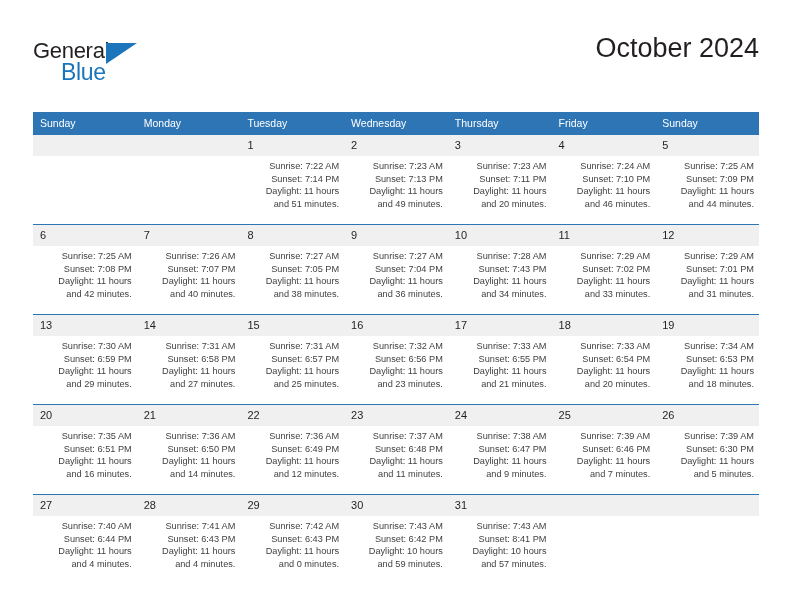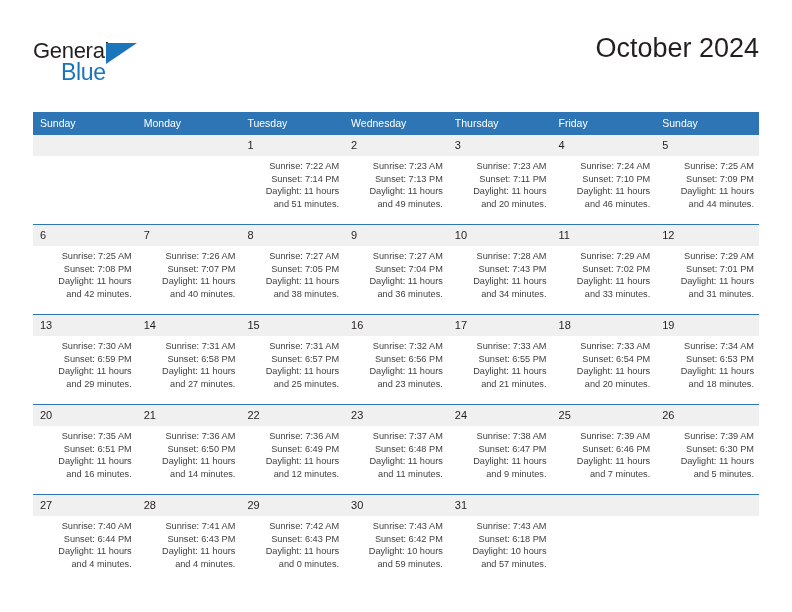--- a/index.html
+++ b/index.html
@@ -437,21 +437,21 @@
             <div>Sunrise: 7:43 AM</div>
             <div>Sunset: 6:42 PM</div>
             <div>Daylight: 10 hours</div>
             <div>and 59 minutes.</div>
           </div>
         </td>
         <td>
           <div class="daynum">31</div>
           <div class="details">
             <div>Sunrise: 7:43 AM</div>
-            <div>Sunset: 6:18 PM</div>
+            <div>Sunset: 8:41 PM</div>
             <div>Daylight: 10 hours</div>
             <div>and 57 minutes.</div>
           </div>
         </td>
         <td>
           <div class="daynum blank"></div>
         </td>
         <td>
           <div class="daynum blank"></div>
         </td>

